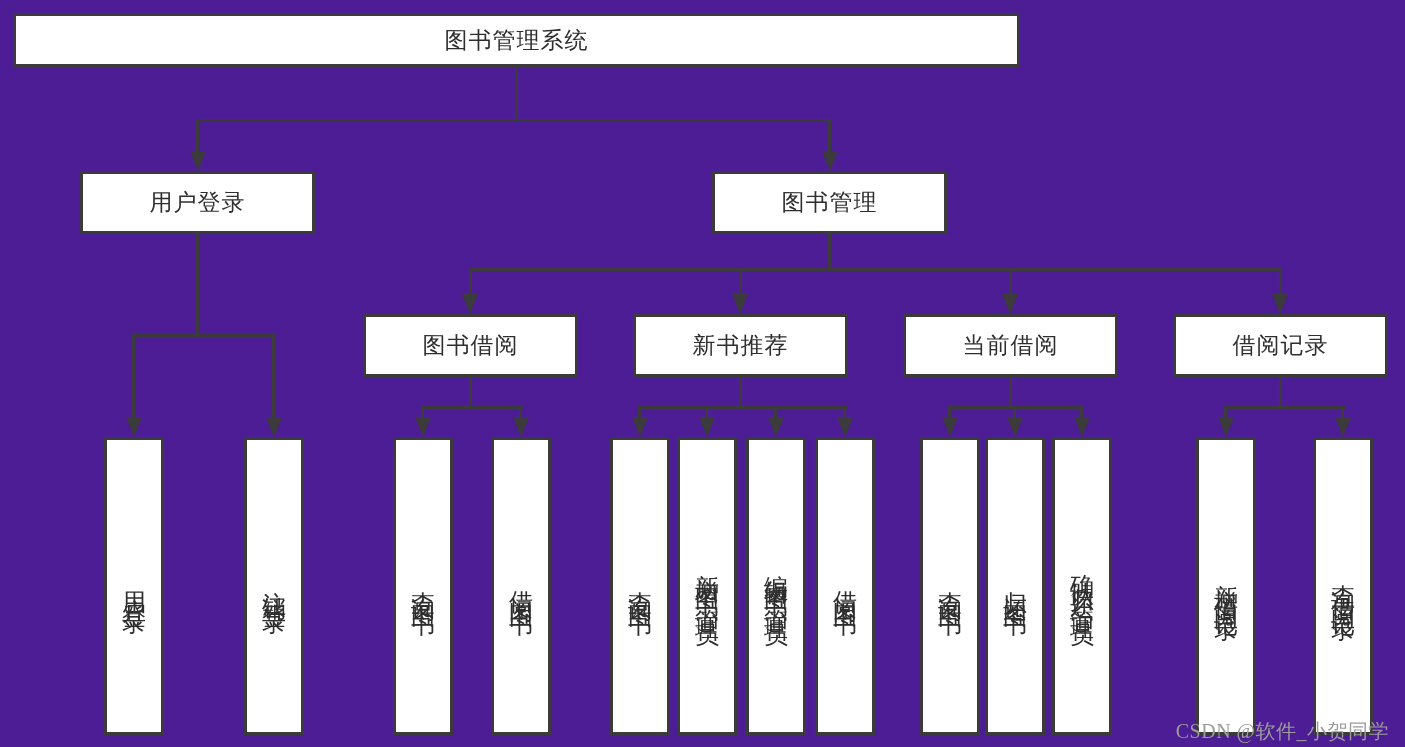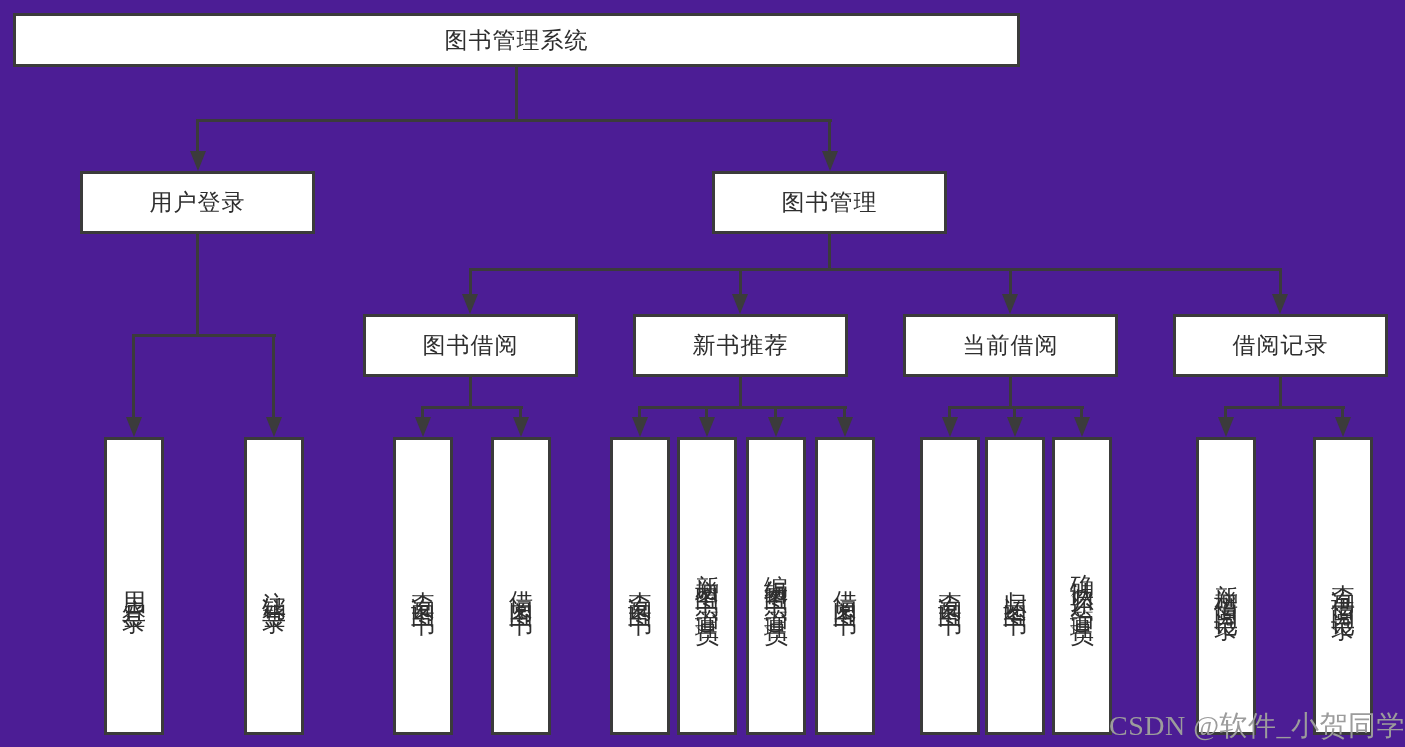--- a/index.html
+++ b/index.html
@@ -36,22 +36,22 @@
   .hl{position:absolute;height:3px;background:var(--line);z-index:1;}
   .vl{position:absolute;width:3px;background:var(--line);z-index:1;}
   .arrow{
     position:absolute;width:0;height:0;z-index:1;
     border-left:8px solid transparent;
     border-right:8px solid transparent;
     border-top:20px solid var(--line);
   }
   .watermark{
     position:absolute;
-    right:0;bottom:2px;
-    font-size:28px;
+    right:16px;bottom:2px;
+    font-size:20px;
     color:#9c9c9c;
     z-index:5;
     letter-spacing:0.5px;
   }
 </style>
 </head>
 <body>
 
 <div id="stage">
 

